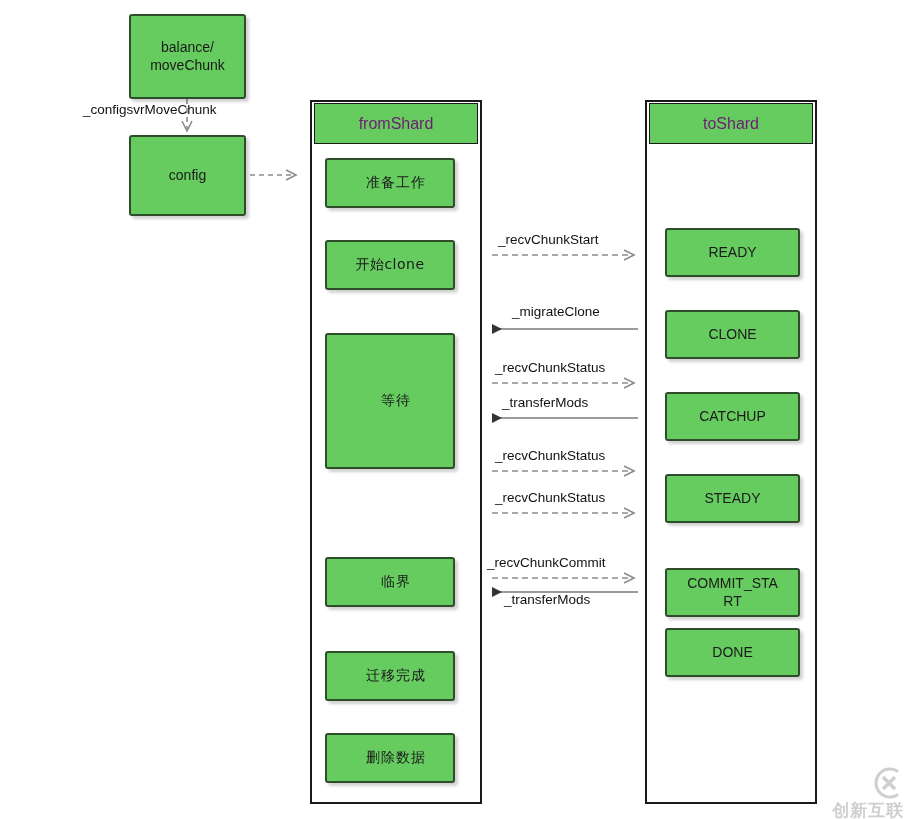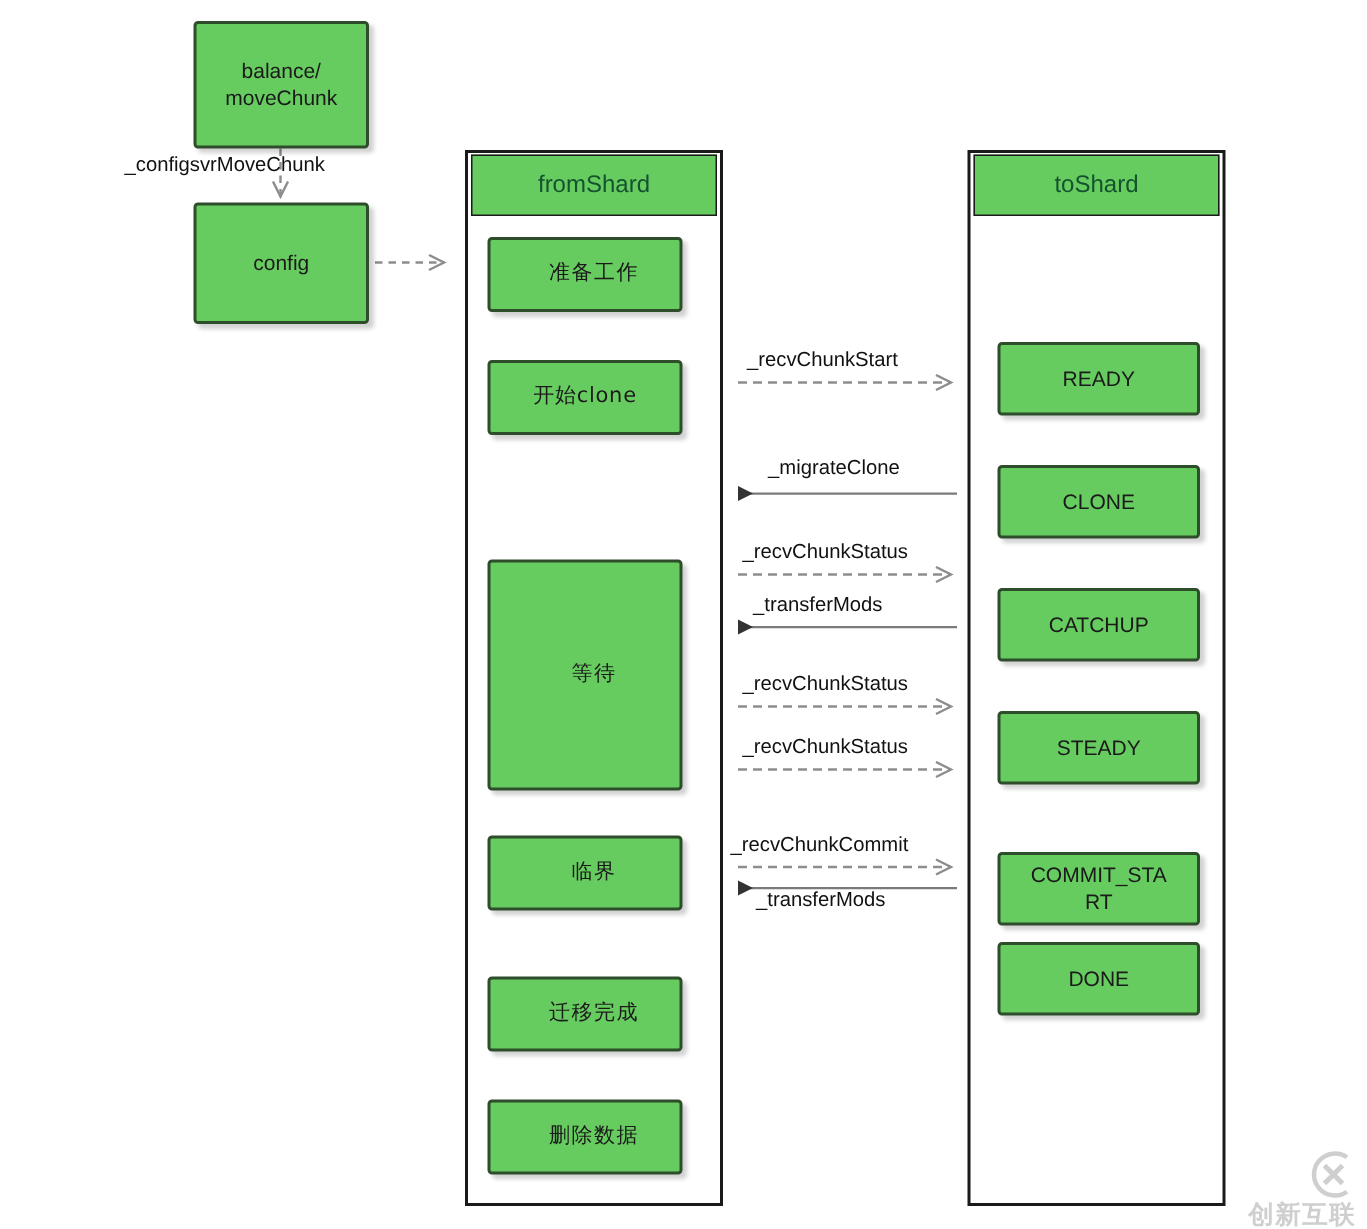--- a/index.html
+++ b/index.html
@@ -53,21 +53,21 @@
   }
   .lane-head {
     position: absolute;
     box-sizing: border-box;
     background: #67cc60;
     border: 1px solid #1a1a1a;
     display: flex;
     align-items: center;
     justify-content: center;
     font-size: 16px;
-    color: #14532d;
+    color: #701a75;
     font-family: "Liberation Sans", sans-serif;
   }
   .msg-label {
     position: absolute;
     font-size: 13.5px;
     color: #111111;
     font-family: "Liberation Sans", sans-serif;
     white-space: nowrap;
   }
   .edge-svg {
@@ -166,21 +166,21 @@
 
   <div class="msg-label" style="left:83px; top:102px;">_configsvrMoveChunk</div>
 
   <div class="node" style="left:129px; top:135px; width:117px; height:81px;">config</div>
 
   <div class="lane" style="left:310px; top:100px; width:172px; height:704px;"></div>
   <div class="lane-head" style="left:314px; top:103px; width:164px; height:41px;">fromShard</div>
 
   <div class="node cjk" style="left:325px; top:158px; width:130px; height:50px;">准备工作</div>
   <div class="node mixed" style="left:325px; top:240px; width:130px; height:50px;">开始clone</div>
-  <div class="node cjk" style="left:325px; top:333px; width:130px; height:154px;margin-top:40px;">等待</div>
+  <div class="node cjk" style="left:325px; top:333px; width:130px; height:136px;">等待</div>
   <div class="node cjk" style="left:325px; top:557px; width:130px; height:50px;">临界</div>
   <div class="node cjk" style="left:325px; top:651px; width:130px; height:50px;">迁移完成</div>
   <div class="node cjk" style="left:325px; top:733px; width:130px; height:50px;">删除数据</div>
 
   <div class="lane" style="left:645px; top:100px; width:172px; height:704px;"></div>
   <div class="lane-head" style="left:649px; top:103px; width:164px; height:41px;">toShard</div>
 
   <div class="node" style="left:665px; top:310px; width:135px; height:49px;">CLONE</div>
   <div class="node" style="left:665px; top:228px; width:135px; height:49px;">READY</div>
   <div class="node" style="left:665px; top:474px; width:135px; height:49px;">STEADY</div>

